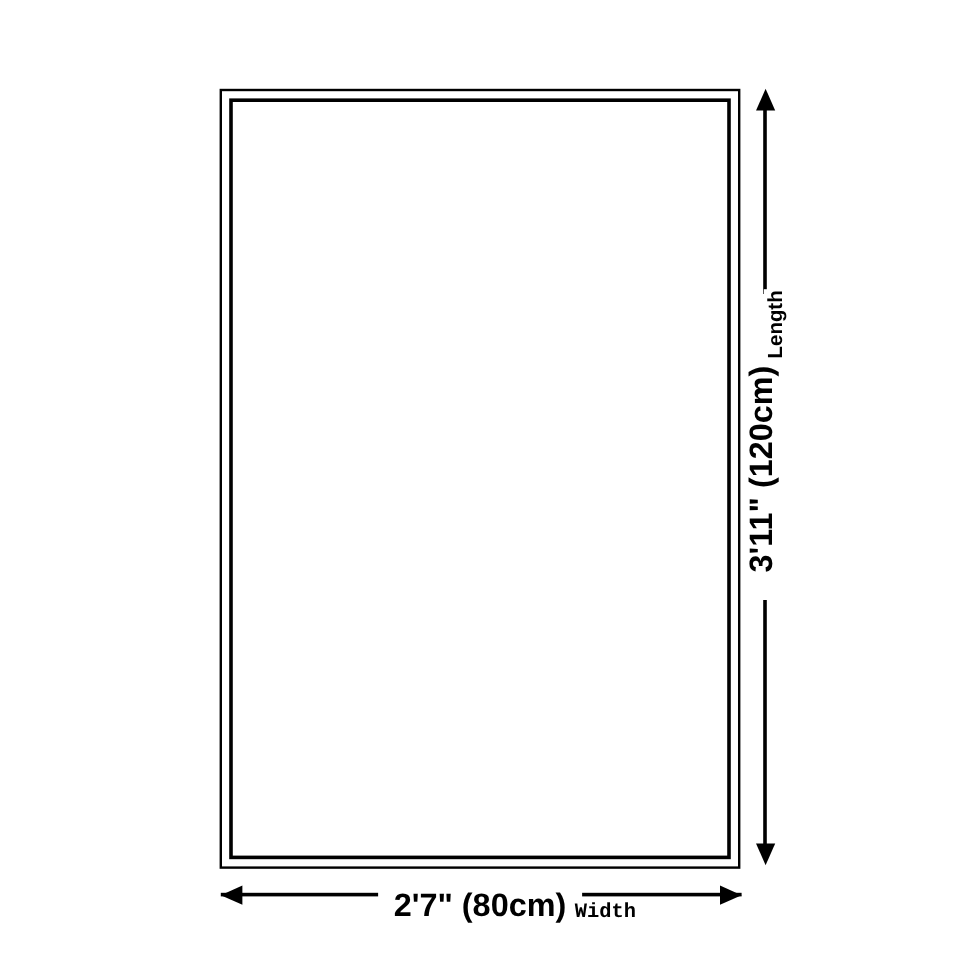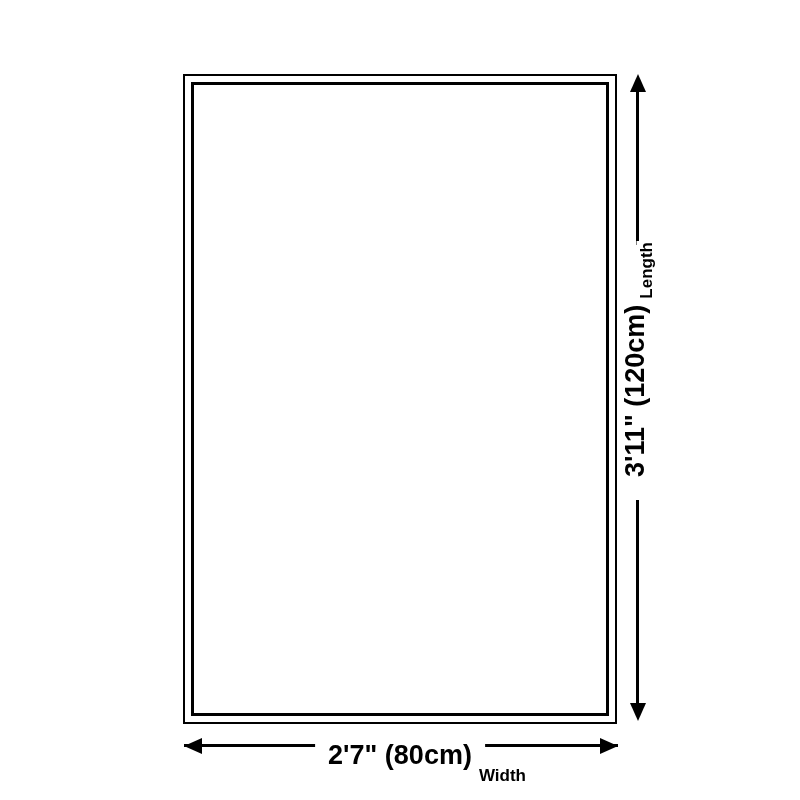--- a/index.html
+++ b/index.html
@@ -119,21 +119,22 @@
     white-space: nowrap;
   }
   .hlabel .big {
     display: inline-block;
     background: var(--background, #fff);
     padding: 0 13px;
   }
   .subh {
     position: absolute;
     left: calc(100% - 6px);
-    top: 26px;
+    top: 12px;
+    font-family: Liberation Mono, monospace;
   }
 </style>
 </head>
 <body>
 
 <div class="stage">
 
   <div class="rug">
     <div class="rug-inner"></div>
   </div>

